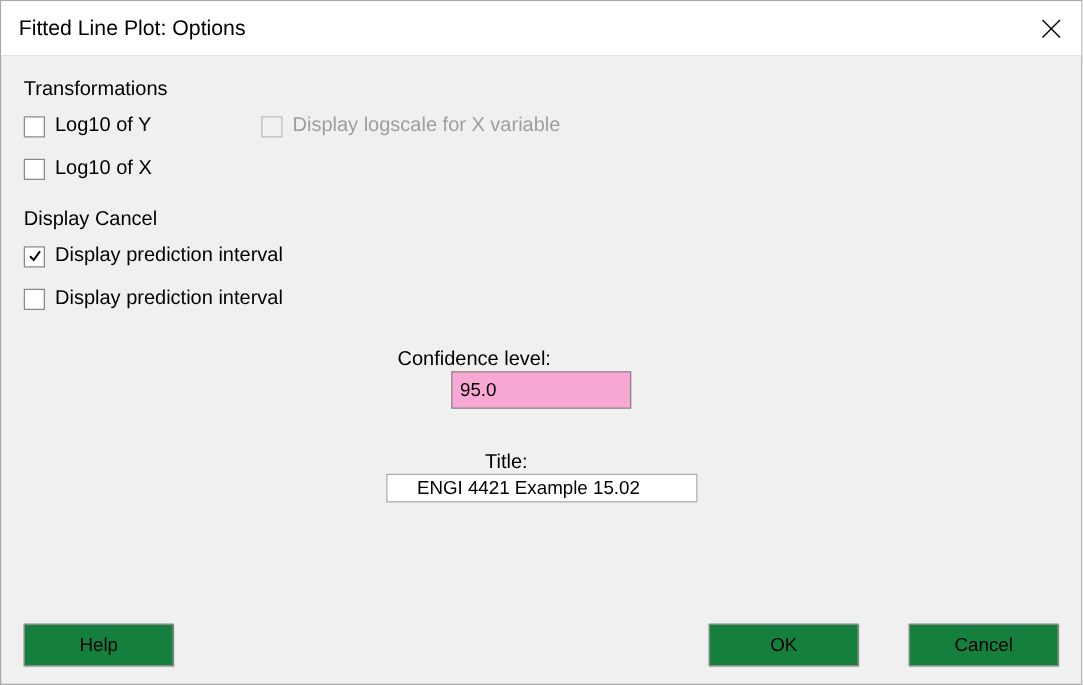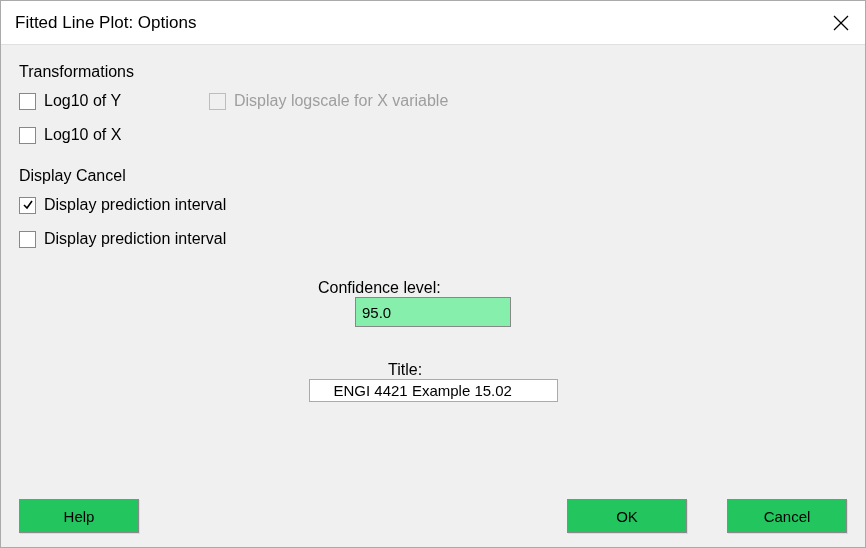--- a/index.html
+++ b/index.html
@@ -91,24 +91,24 @@
     .row {
       display: flex;
       align-items: center;
       flex-direction: column;
     }
     .label-conf {
       width: 230px;
       font-size: 16px;
     }
     input[type="text"].num {
-      width: 156px;
+      width: 144px;
       height: 30px;
       border: 1px solid #888;
-      background: #86efac;
+      background: #f9a8d4;
       font-family: inherit;
       font-size: 15px;
       padding: 2px 6px;
     }
     .label-title {
       width: 90px;
       font-size: 16px;
     }
     input[type="text"].wide {
       flex: 1;
@@ -123,21 +123,21 @@
       position: absolute;
       bottom: 14px;
       left: 18px;
       right: 18px;
       display: flex;
       align-items: center;
     }
     .btn {
       width: 120px;
       height: 34px;
-      background: #22c55e;
+      background: #15803d;
       border: 1px solid #8a8a8a;
       font-family: inherit;
       font-size: 15px;
       cursor: pointer;
       box-shadow: 1px 1px 0 rgba(0,0,0,0.08);
     }
     .button-spacer { flex: 1; }
     .button-gap { width: 40px; }
   </style>
 </head>

